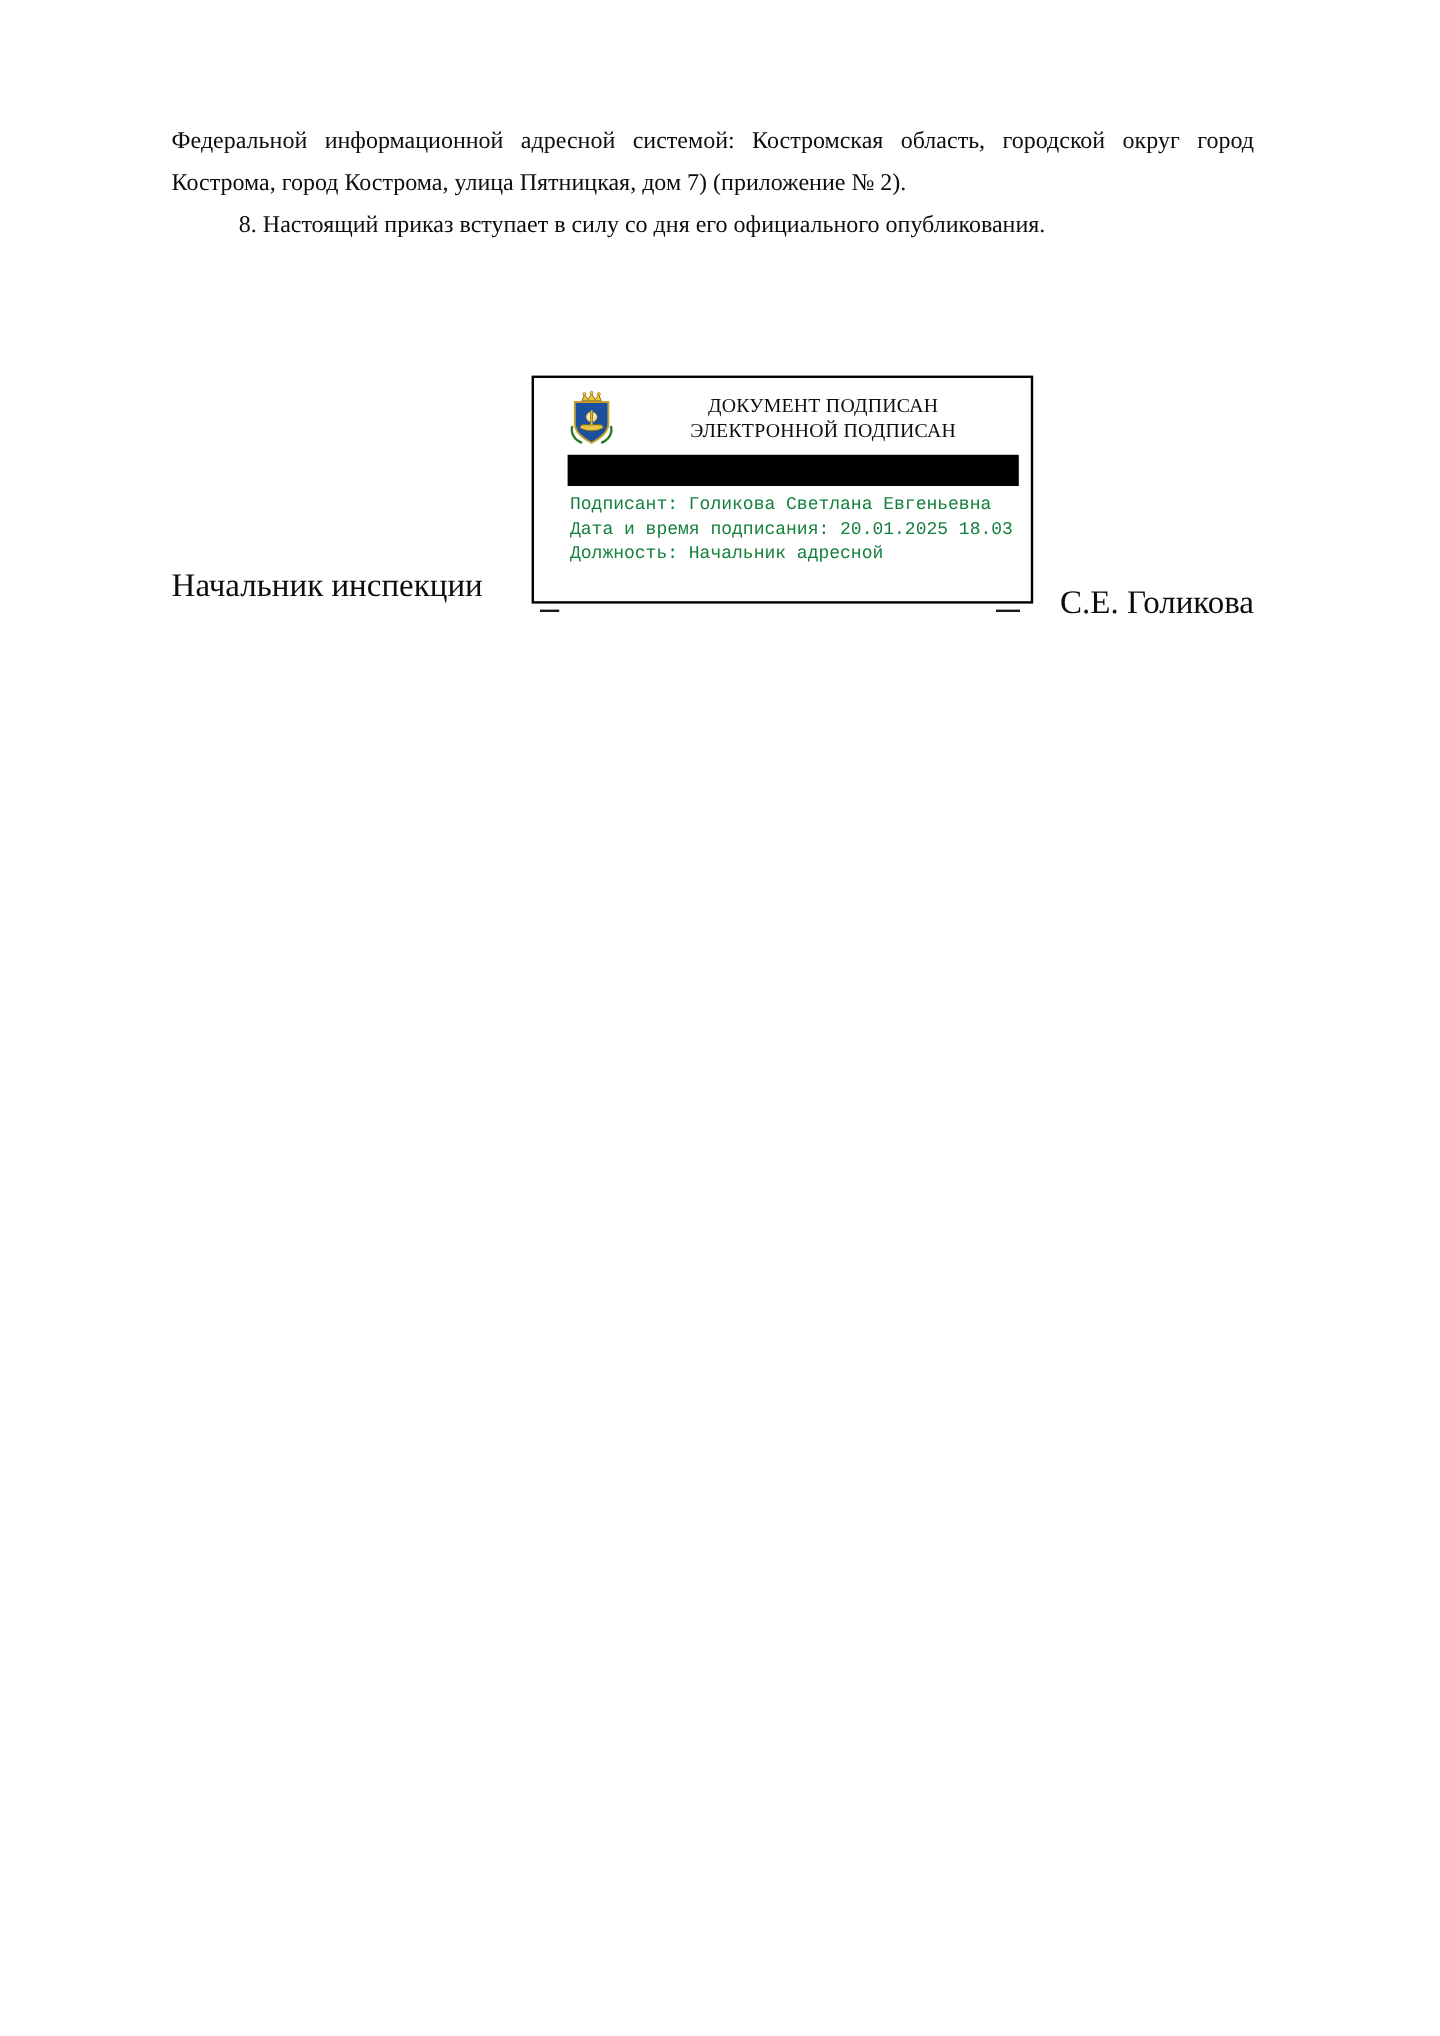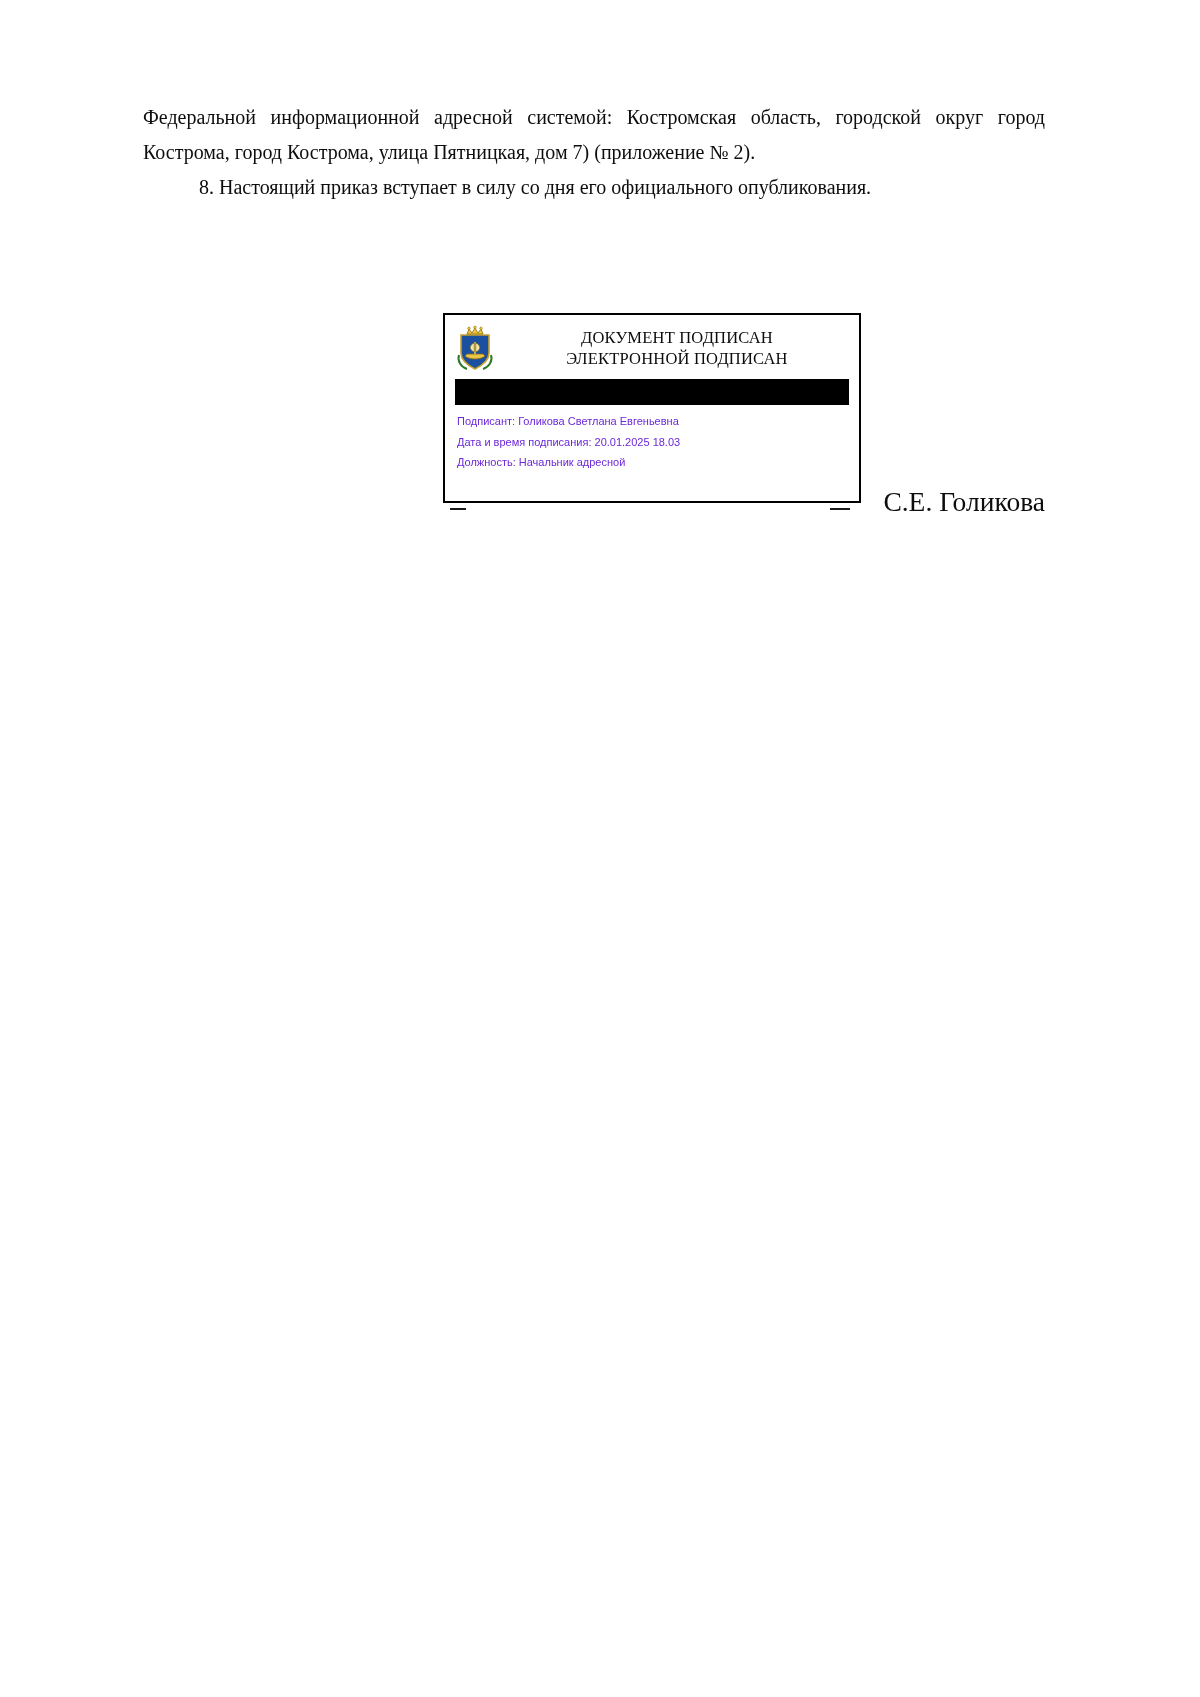--- a/index.html
+++ b/index.html
@@ -74,20 +74,21 @@
   
   .stamp {
     position: absolute;
     left: 443px;
     top: 313px;
     width: 418px;
     height: 190px;
     border: 2px solid #000000;
     background: #ffffff;
     box-sizing: border-box;
+    padding-left: 18px;
   }
   .stamp-head {
     display: flex;
     align-items: center;
     padding: 8px 6px 4px 10px;
     height: 62px;
     box-sizing: border-box;
   }
   .stamp-emblem {
     width: 40px;
@@ -105,24 +106,24 @@
     letter-spacing: 0.2px;
     color: #0d0d0d;
   }
   .stamp-bar {
     margin: 2px 10px 6px 10px;
     height: 26px;
     background: #000000;
   }
   .stamp-lines {
     padding: 0 12px 0 12px;
-    font-family: Liberation Sans, sans-serif;
-    font-size: 11px;
+    font-family: Liberation Mono, monospace;
+    font-size: 15px;
     line-height: 20.5px;
-    color: #6d28d9;
+    color: #15803d;
   }
   .stamp-lines div {
     white-space: nowrap;
   }
   
   .tick {
     position: absolute;
     height: 2px;
     background: #1a1a1a;
   }
@@ -180,16 +181,17 @@
       <div>Подписант: Голикова Светлана Евгеньевна</div>
       <div>Дата и время подписания: 20.01.2025 18.03</div>
       <div>Должность: Начальник адресной</div>
     </div>
   </div>
 
   <div class="tick tick-left"></div>
   <div class="tick tick-right"></div>
 
   <div class="sign-row">
+    <div class="sign-title">Начальник инспекции</div>
     <div class="sign-name">С.Е. Голикова</div>
   </div>
 
 </div>
 
 </body></html>

